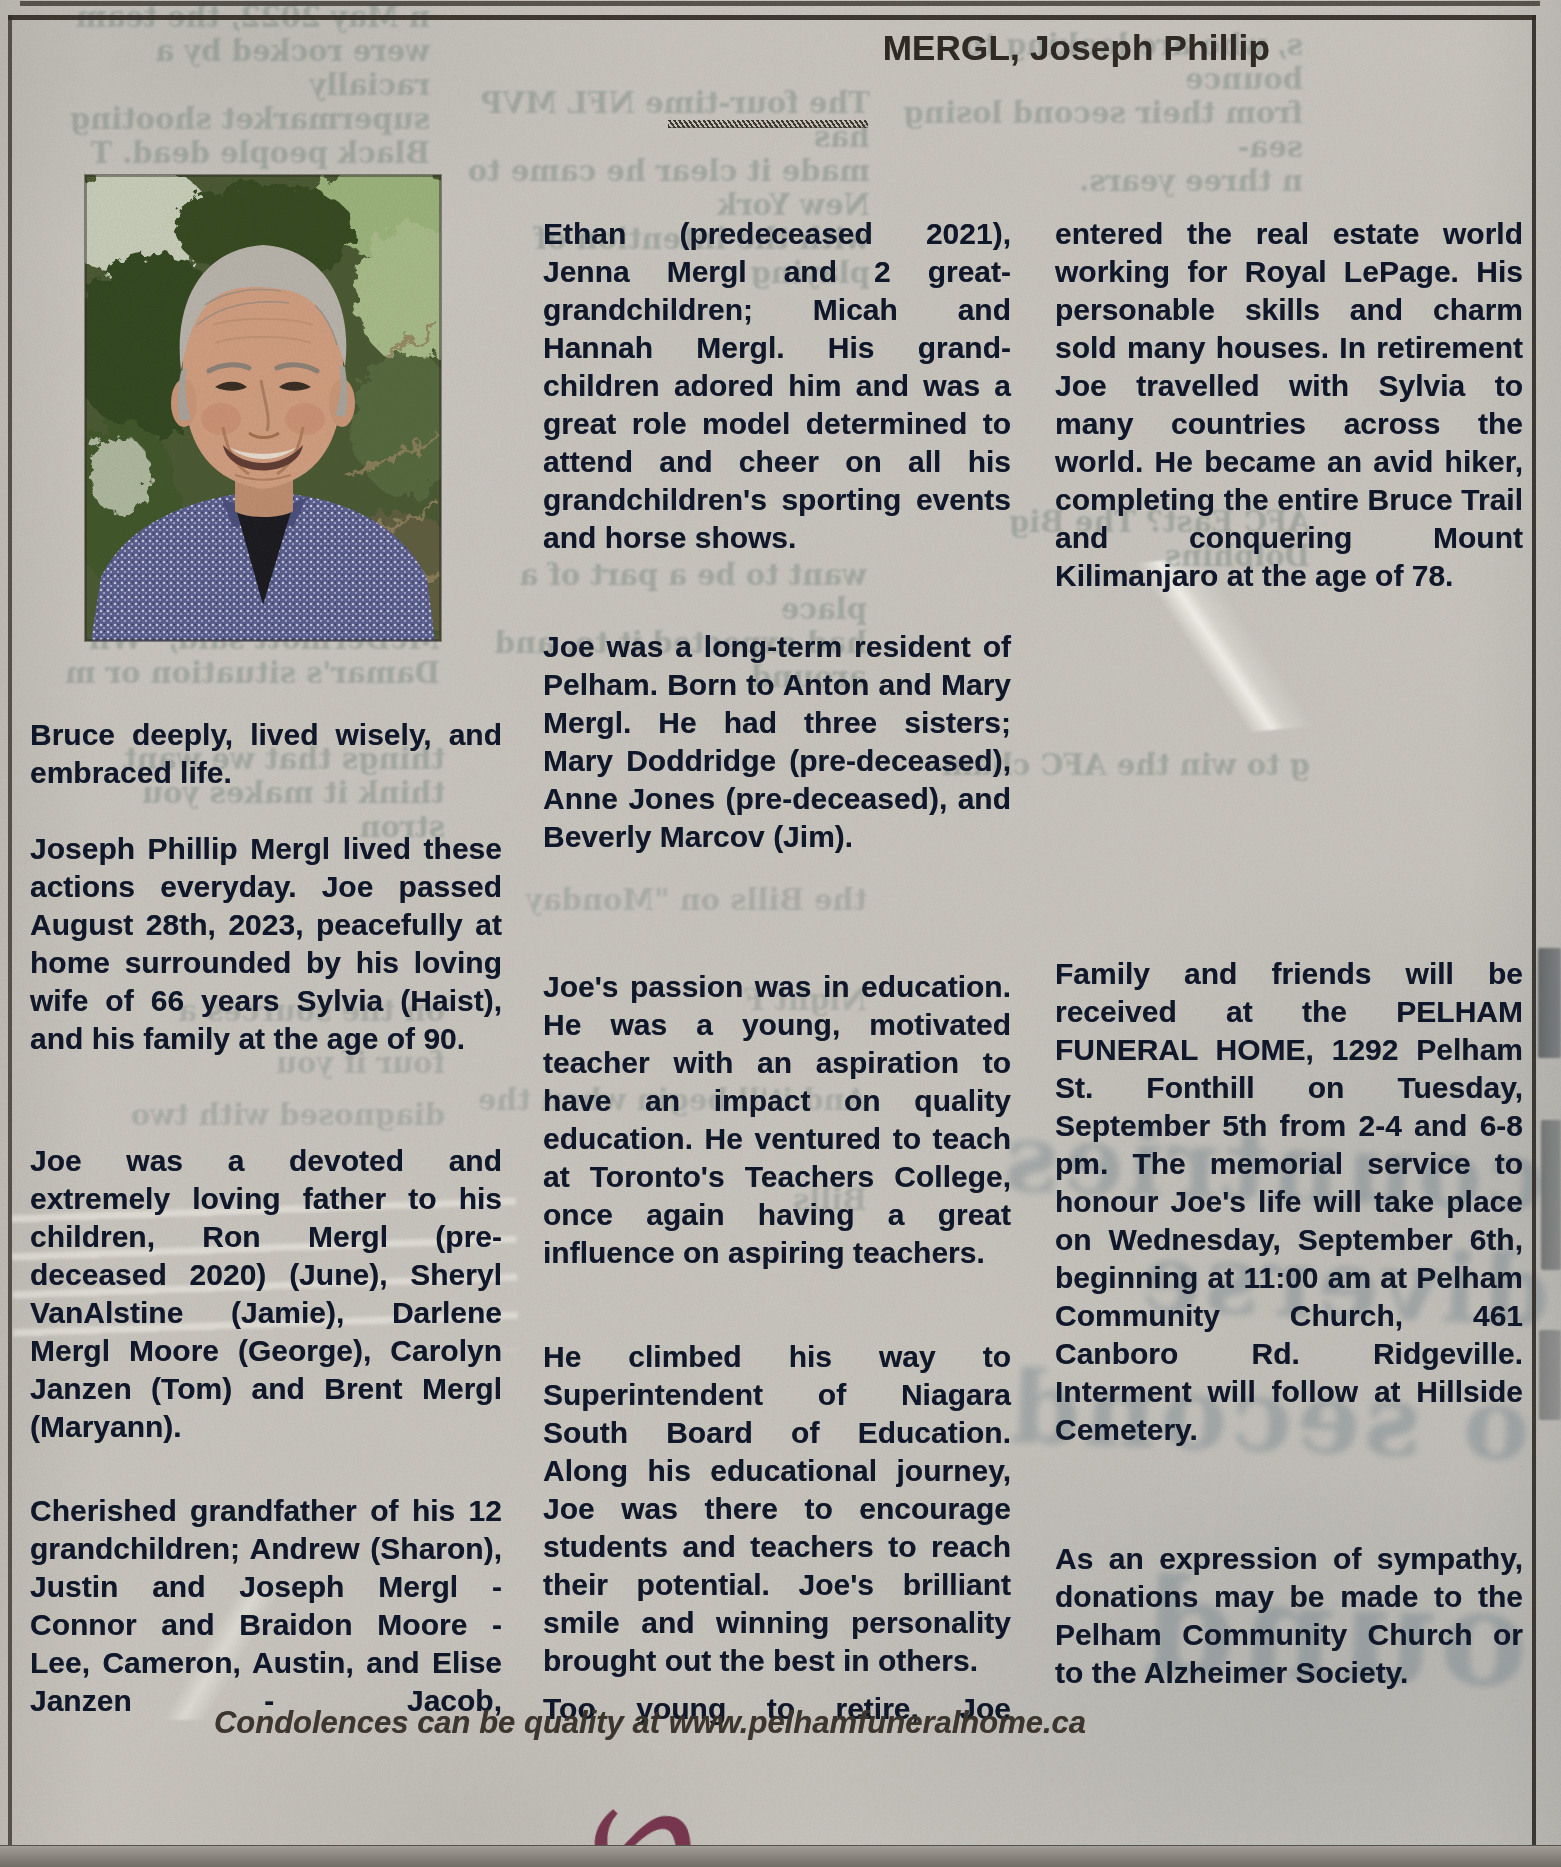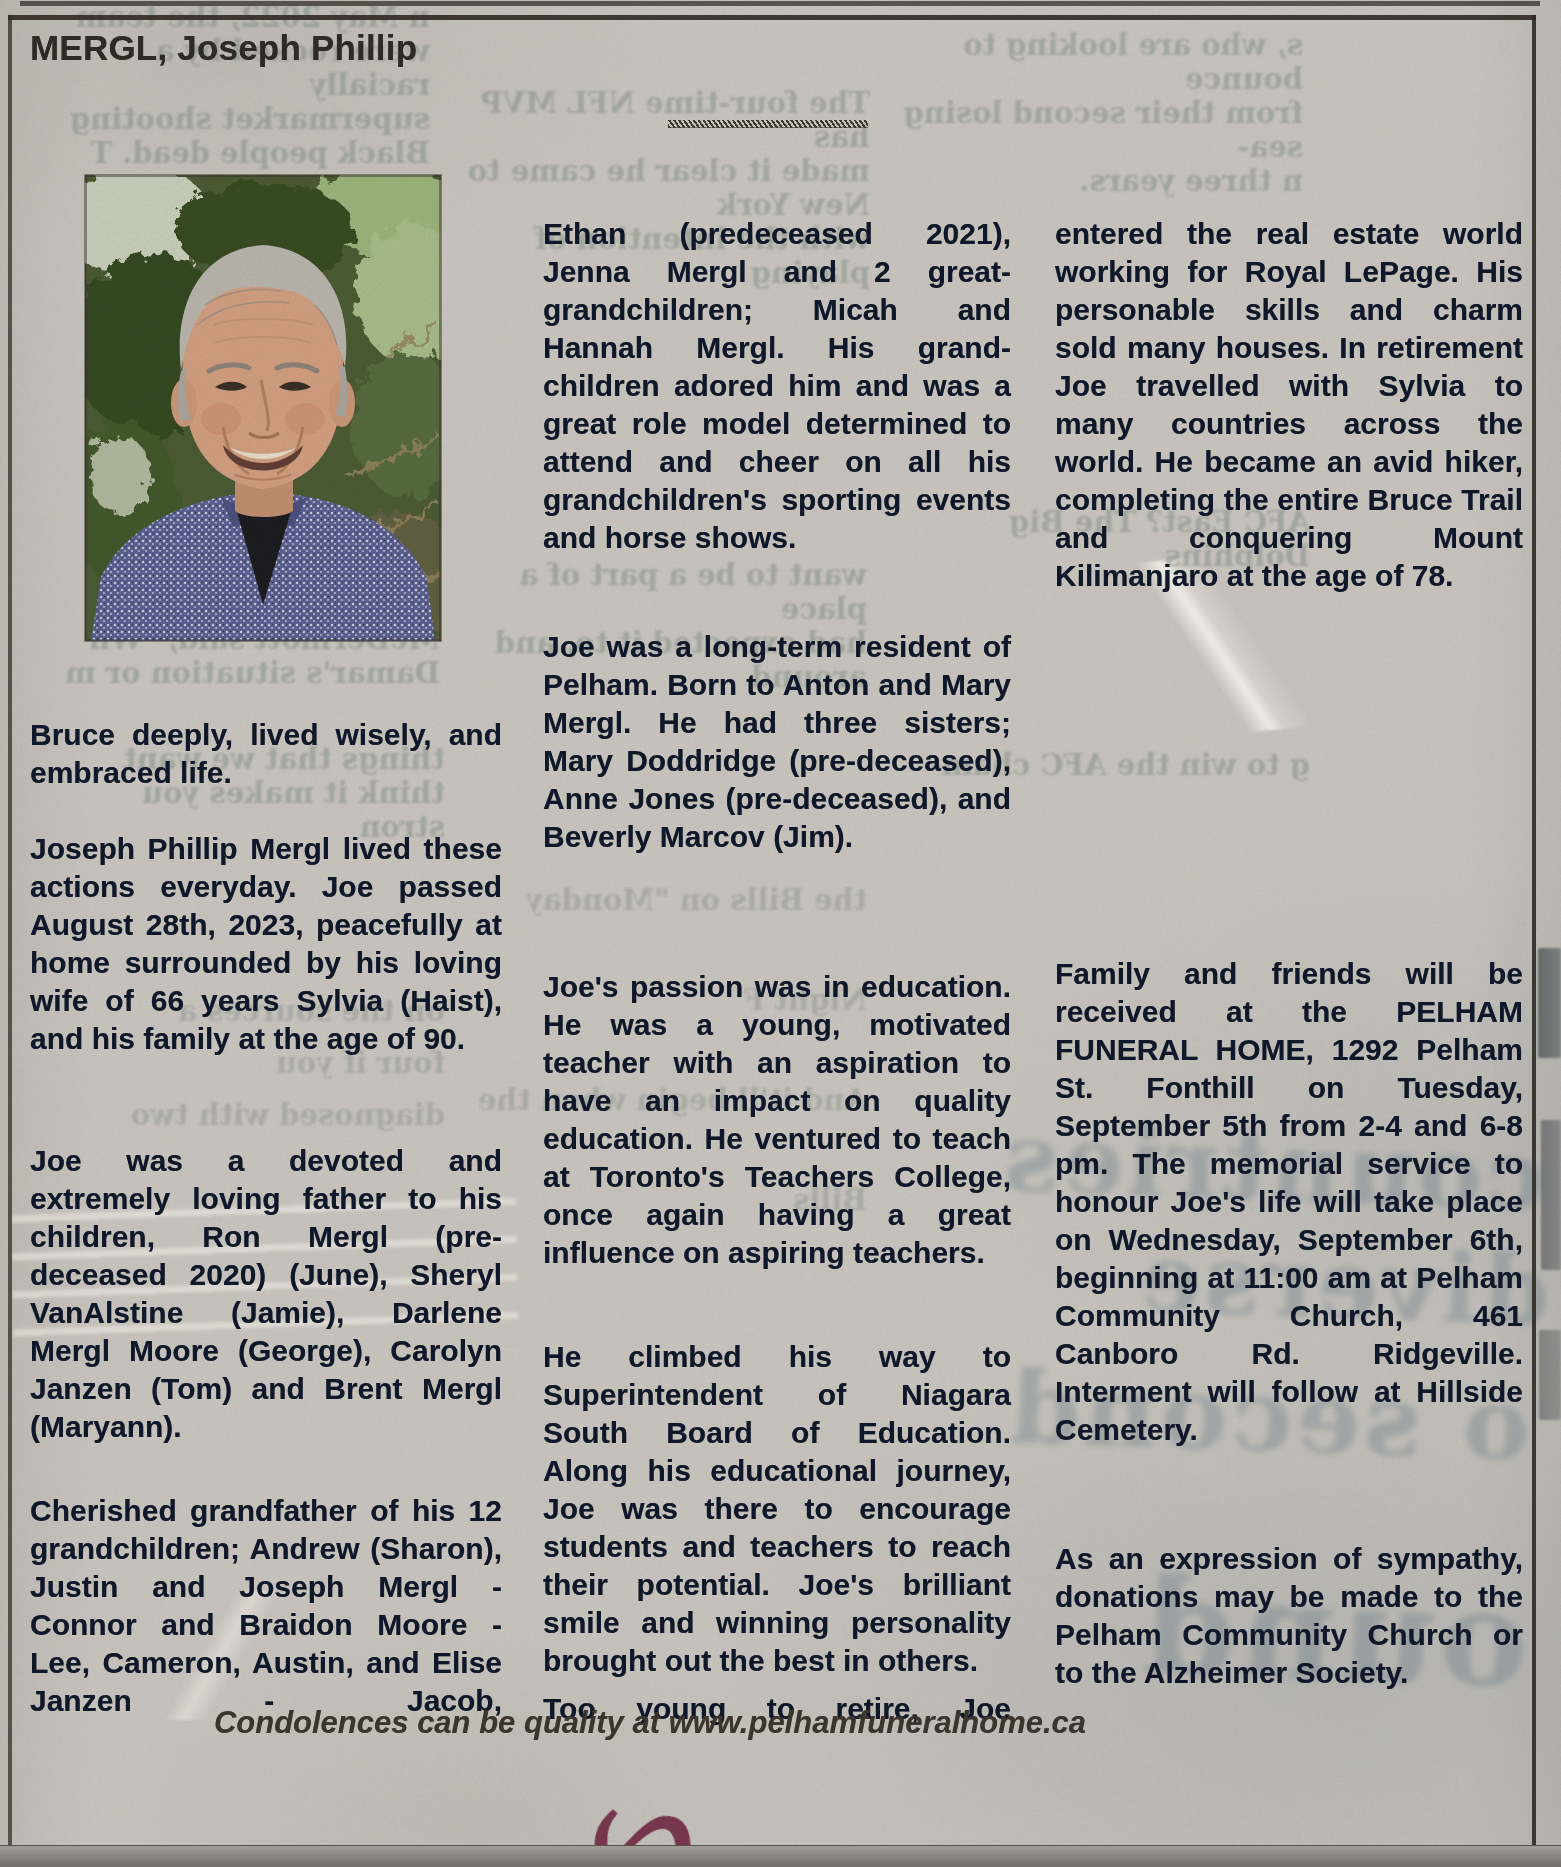--- a/index.html
+++ b/index.html
@@ -17,21 +17,21 @@
       linear-gradient(90deg, rgba(90,88,80,.10), rgba(0,0,0,0) 6%, rgba(0,0,0,0) 94%, rgba(90,95,100,.12));}
   .texture{position:absolute;inset:0;z-index:0;pointer-events:none;}
 
   
   .rule-top-page{position:absolute;left:20px;top:1px;width:1520px;height:5px;background:#45403a;opacity:.85;filter:blur(.4px);z-index:2;}
   .frame-top{position:absolute;left:8px;top:15px;width:1528px;height:5px;background:#332d26;opacity:.92;z-index:2;}
   .frame-left{position:absolute;left:8px;top:15px;width:4px;height:1852px;background:#332d26;opacity:.75;z-index:2;}
   .frame-right{position:absolute;left:1532px;top:15px;width:4px;height:1852px;background:#2e2923;opacity:.9;z-index:2;}
 
   
-  .title-block{position:absolute;left:30px;top:26px;width:1240px;text-align:left;z-index:3;}
+  .title-block{position:absolute;left:30px;top:26px;width:1240px;text-align:right;z-index:3;}
   .title-line{font-size:35px;line-height:44px;font-weight:700;letter-spacing:.2px;color:#2f2a24;
               text-shadow:0 0 .5px rgba(47,42,36,.6);}
   .title-underline{position:absolute;left:668px;top:120px;width:200px;height:7px;z-index:3;
     background:repeating-linear-gradient(55deg,#3e382f 0 2px,rgba(62,56,47,0) 2px 4px);
     border-bottom:1px solid rgba(62,56,47,.55);}
 
   
   .photo{position:absolute;left:85px;top:175px;width:356px;height:466px;z-index:3;
          outline:1px solid rgba(40,38,32,.45);}
 

